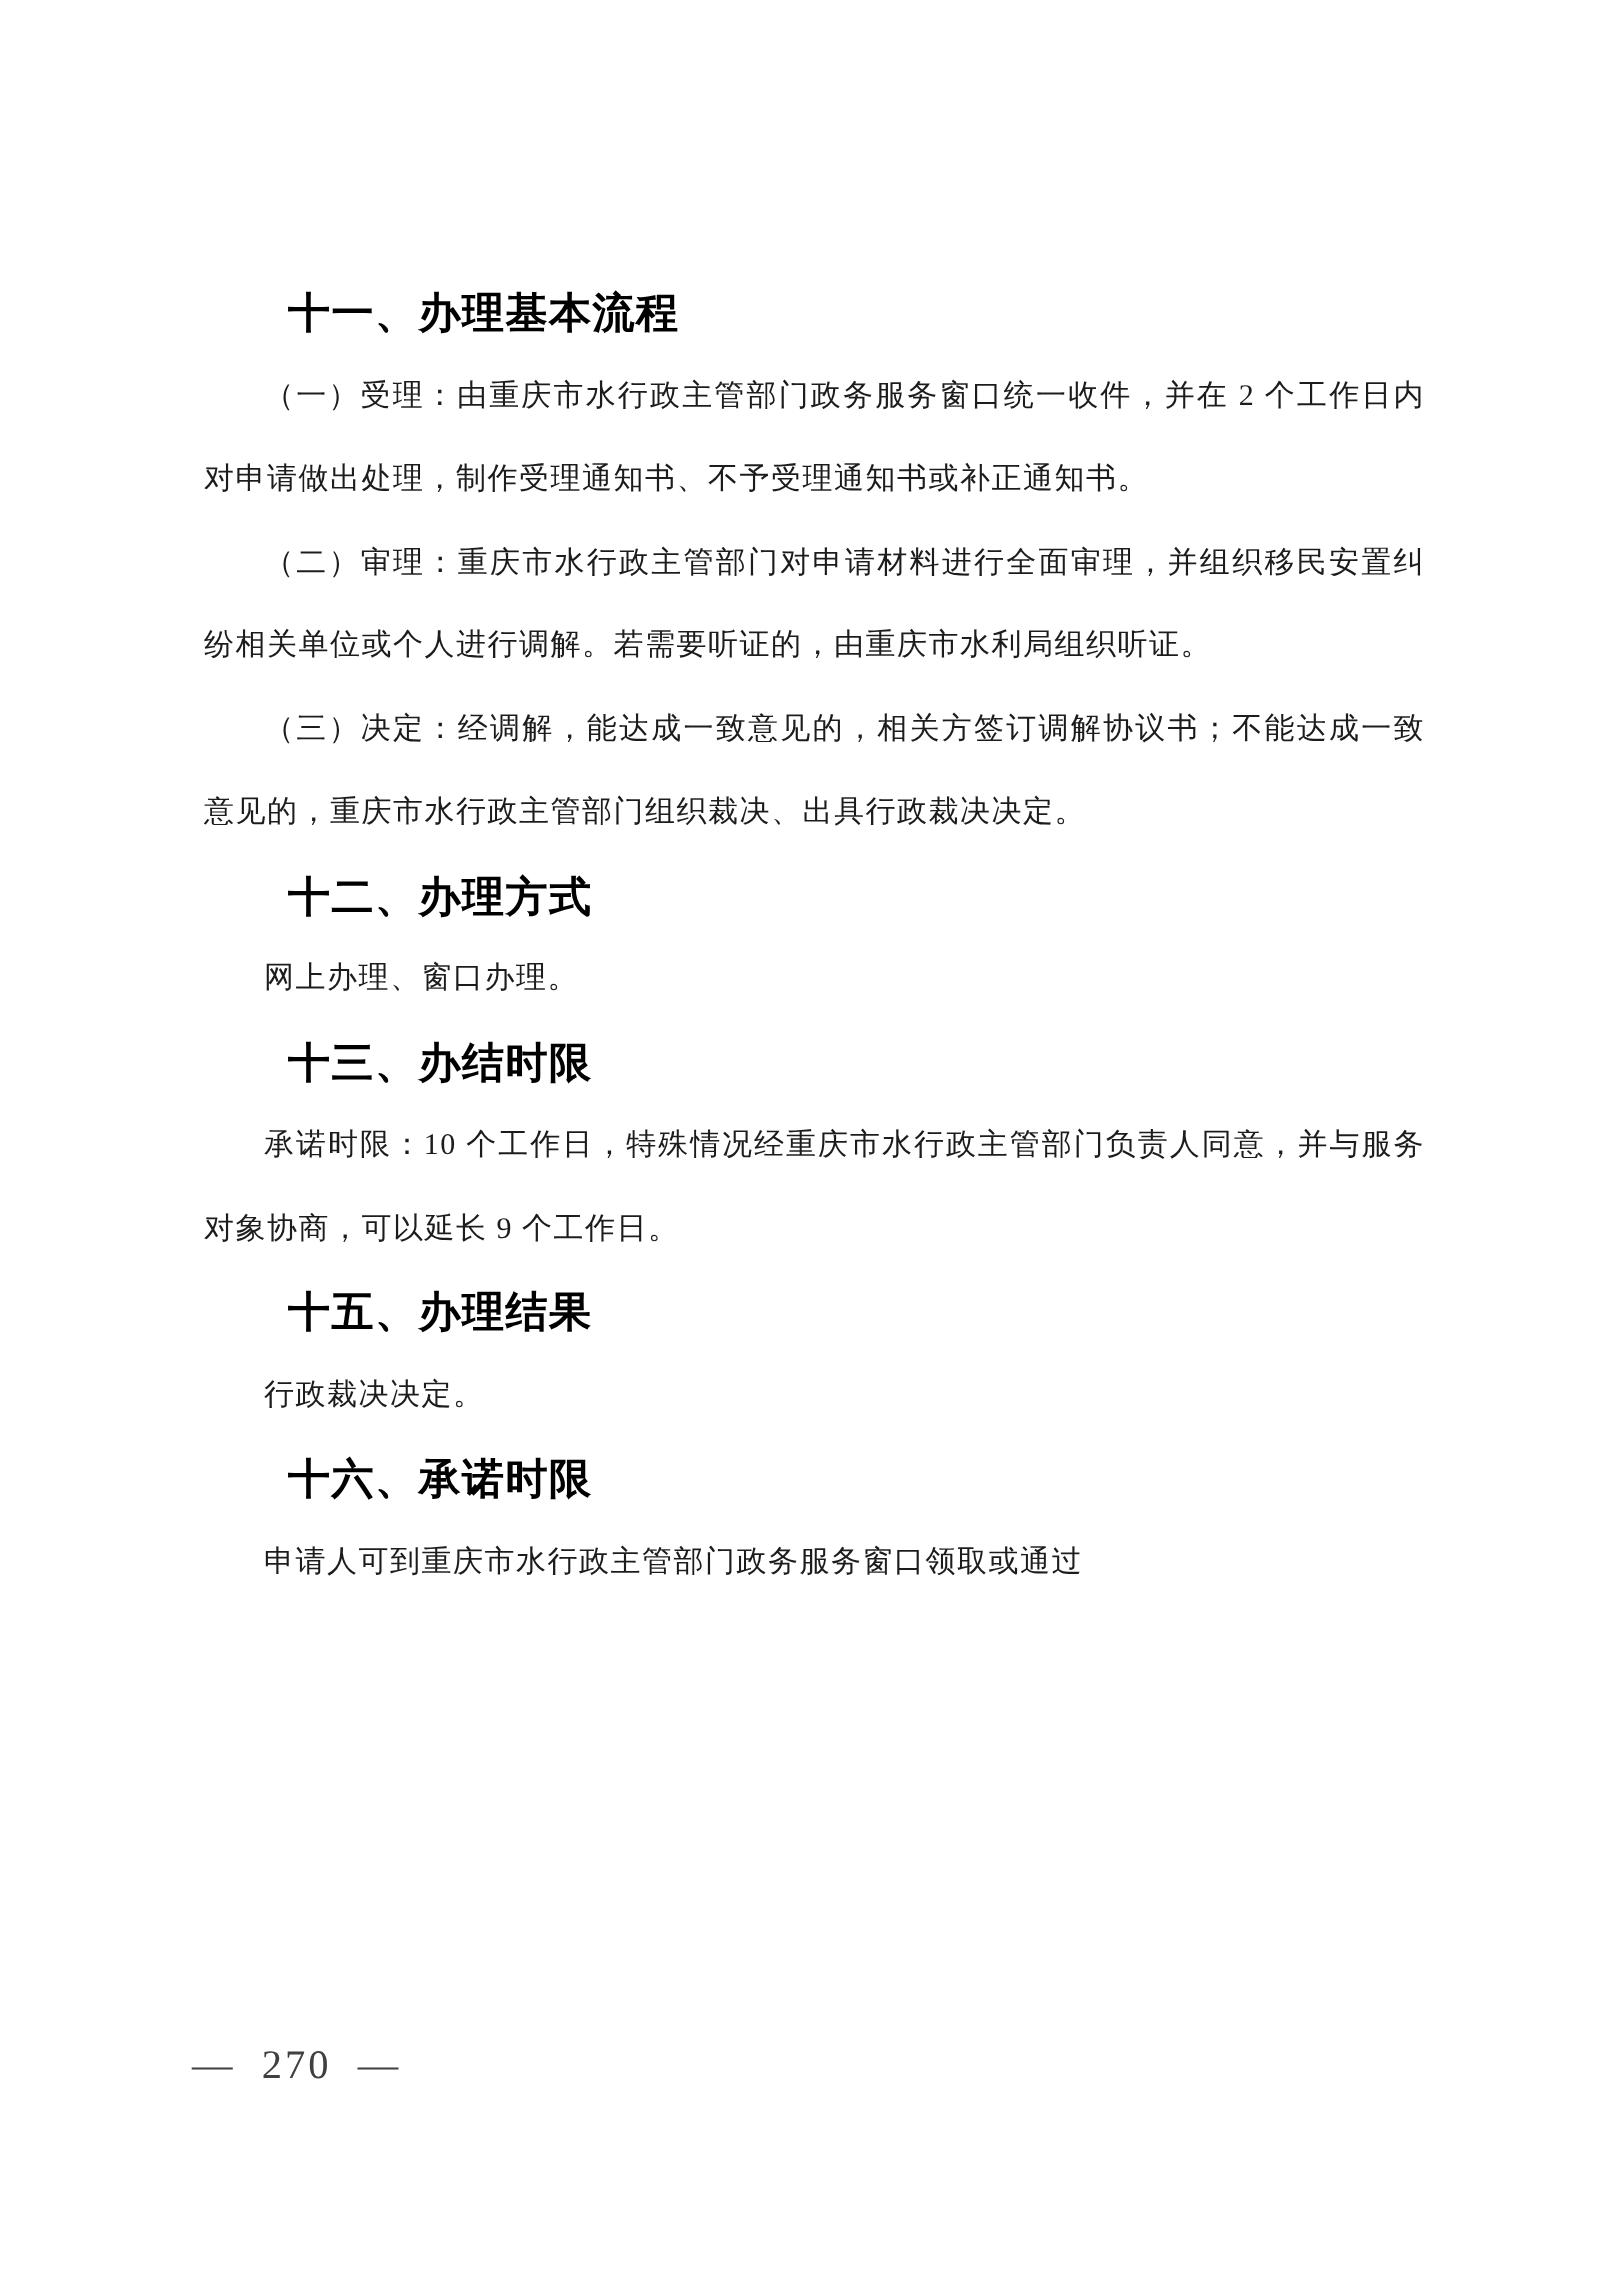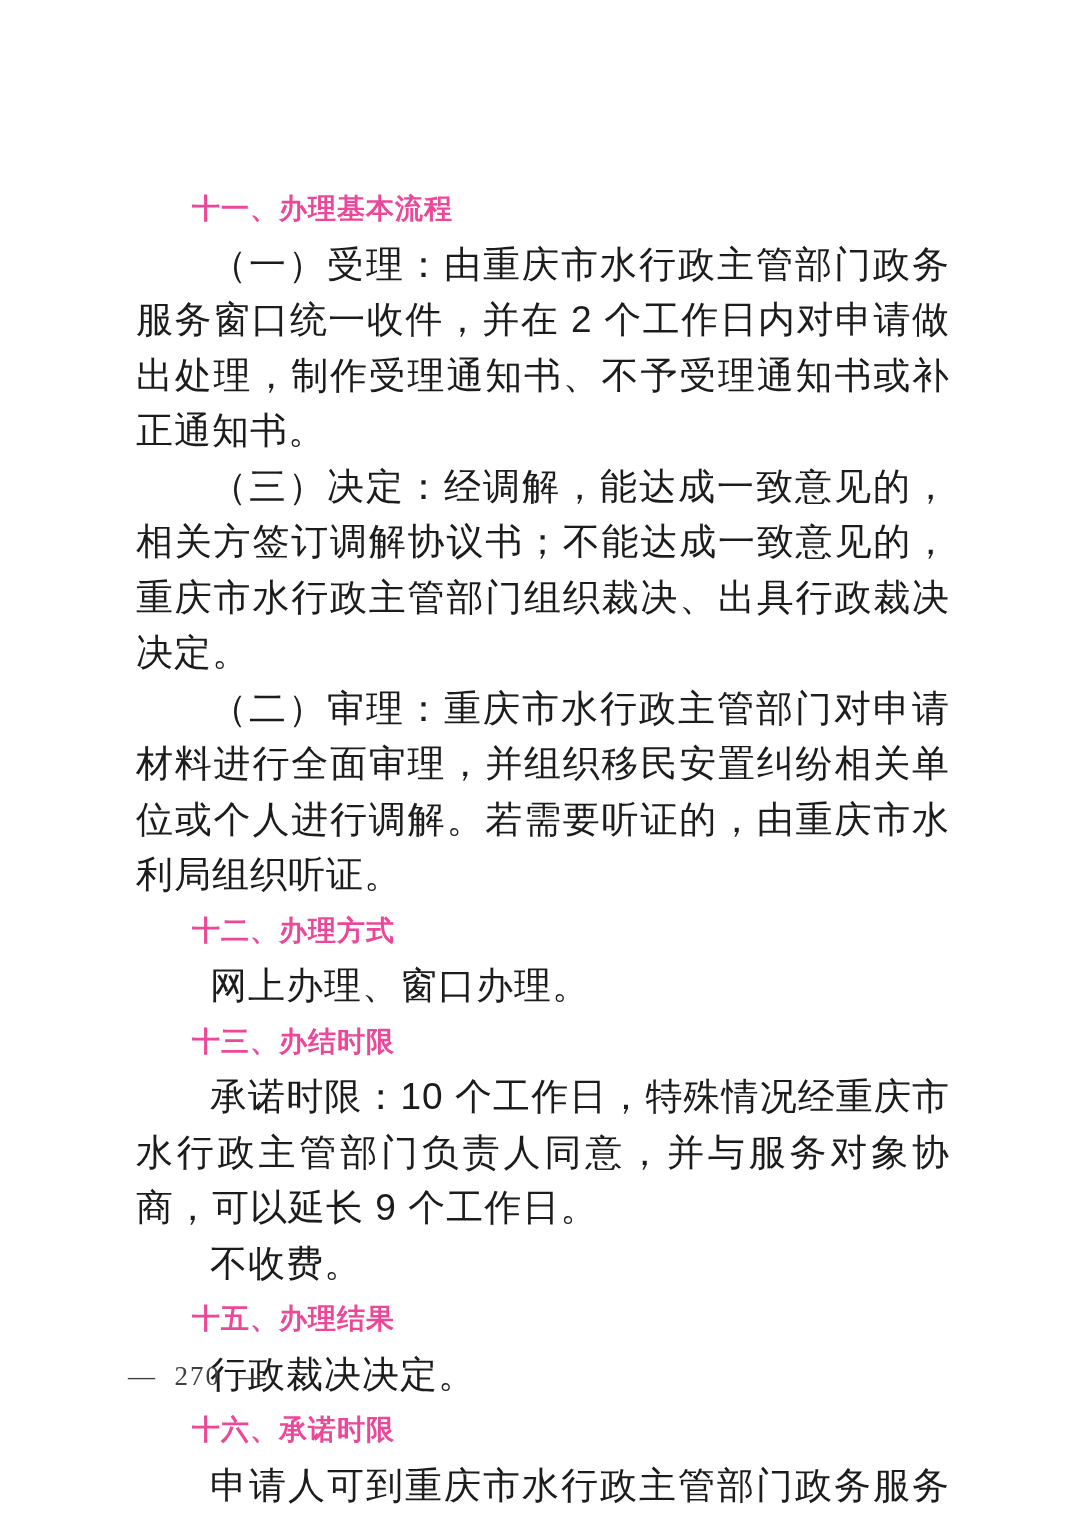--- a/index.html
+++ b/index.html
@@ -16,63 +16,62 @@
     overflow: hidden;
   }
   .page {
     position: absolute;
     left: 136px;
     top: 181px;
     width: 814px;
   }
   .para {
     margin: 0;
-    font-size: 37px;
+    font-size: 20px;
     line-height: 55.5px;
     letter-spacing: 1px;
     text-align: justify;
     text-justify: inter-ideograph;
     text-indent: 2em;
-    font-family: Liberation Sans, sans-serif;
+    font-family: Liberation Serif, serif;
     color: #1c1c1c;
   }
   .heading {
     margin: 0;
     font-size: 28px;
     line-height: 55.5px;
     letter-spacing: 1px;
     text-indent: 2em;
     font-weight: 700;
     font-family: "Liberation Sans", "DejaVu Sans", sans-serif;
-    color: #ec4899;
+    color: #000000;
   }
   .footer-page-number {
     position: absolute;
     left: 128px;
     top: 1356px;
     font-size: 27px;
     line-height: 40px;
     letter-spacing: 2px;
     font-family: "Liberation Serif", "DejaVu Serif", serif;
     color: #404040;
     white-space: pre;
   }
 </style>
 </head>
 <body>
 
 <div class="page">
   <h2 class="heading">十一、办理基本流程</h2>
   <p class="para">（一）受理：由重庆市水行政主管部门政务服务窗口统一收件，并在 2 个工作日内对申请做出处理，制作受理通知书、不予受理通知书或补正通知书。</p>
+  <p class="para">（二）审理：重庆市水行政主管部门对申请材料进行全面审理，并组织移民安置纠纷相关单位或个人进行调解。若需要听证的，由重庆市水利局组织听证。</p>
   <p class="para">（三）决定：经调解，能达成一致意见的，相关方签订调解协议书；不能达成一致意见的，重庆市水行政主管部门组织裁决、出具行政裁决决定。</p>
-  <p class="para">（二）审理：重庆市水行政主管部门对申请材料进行全面审理，并组织移民安置纠纷相关单位或个人进行调解。若需要听证的，由重庆市水利局组织听证。</p>
   <h2 class="heading">十二、办理方式</h2>
   <p class="para">网上办理、窗口办理。</p>
   <h2 class="heading">十三、办结时限</h2>
   <p class="para">承诺时限：10 个工作日，特殊情况经重庆市水行政主管部门负责人同意，并与服务对象协商，可以延长 9 个工作日。</p>
-  <p class="para">不收费。</p>
   <h2 class="heading">十五、办理结果</h2>
   <p class="para">行政裁决决定。</p>
   <h2 class="heading">十六、承诺时限</h2>
   <p class="para">申请人可到重庆市水行政主管部门政务服务窗口领取或通过</p>
 </div>
 
 <div class="footer-page-number">—  270  —</div>
 
 </body></html>

